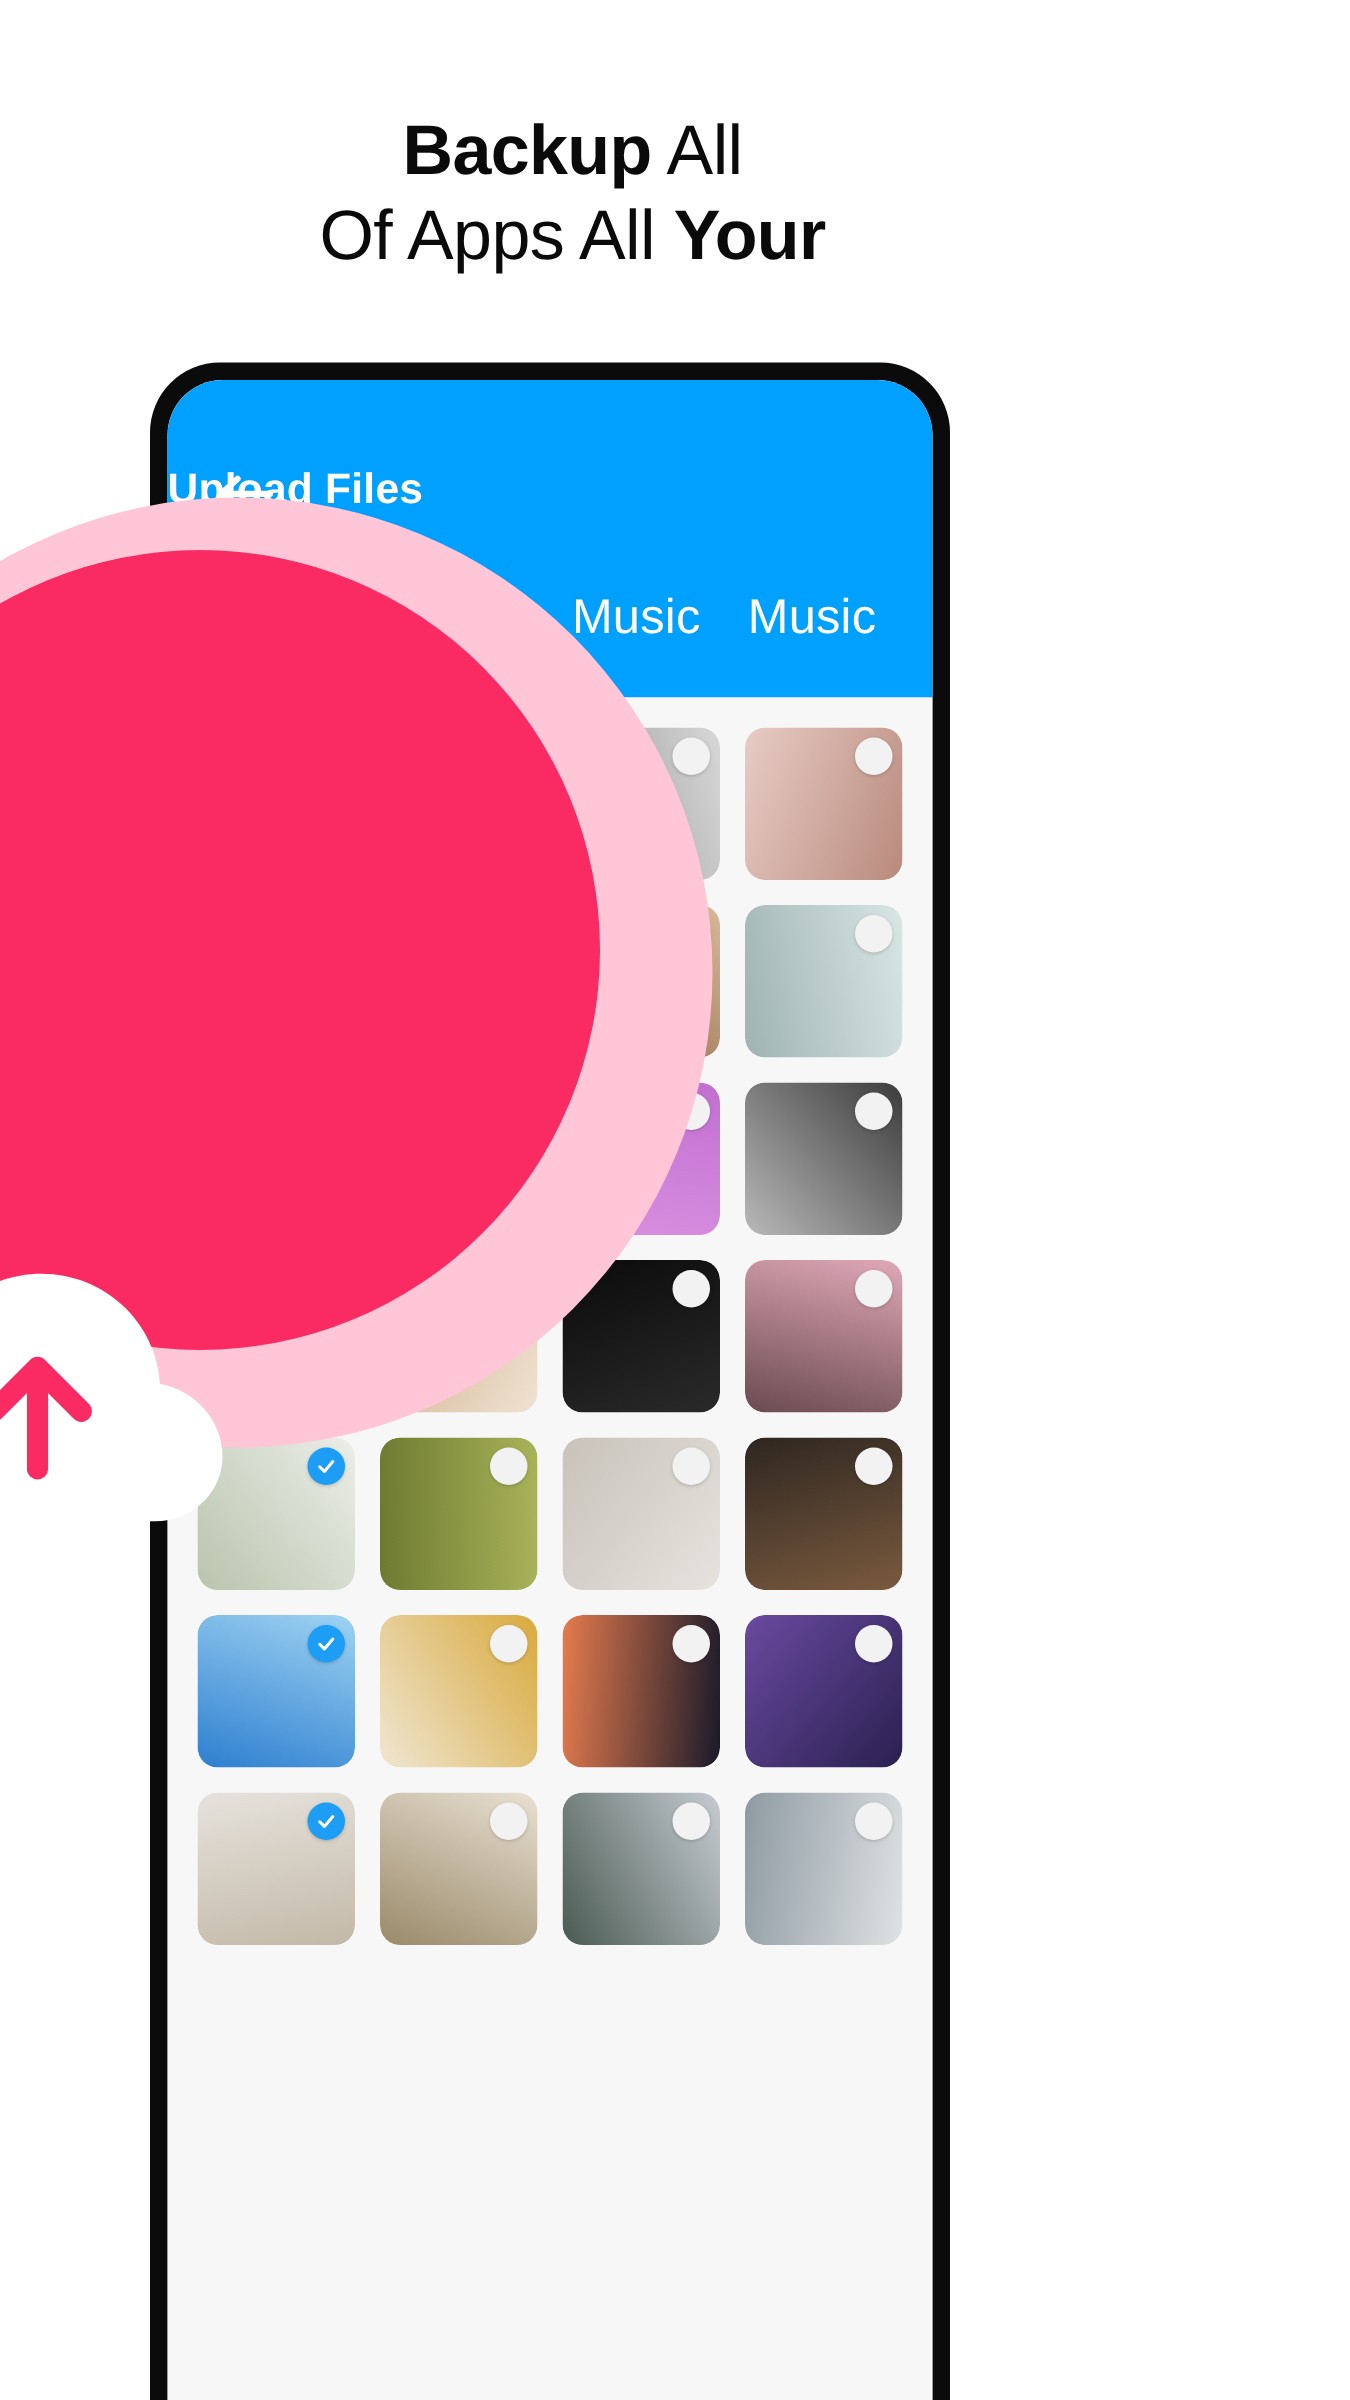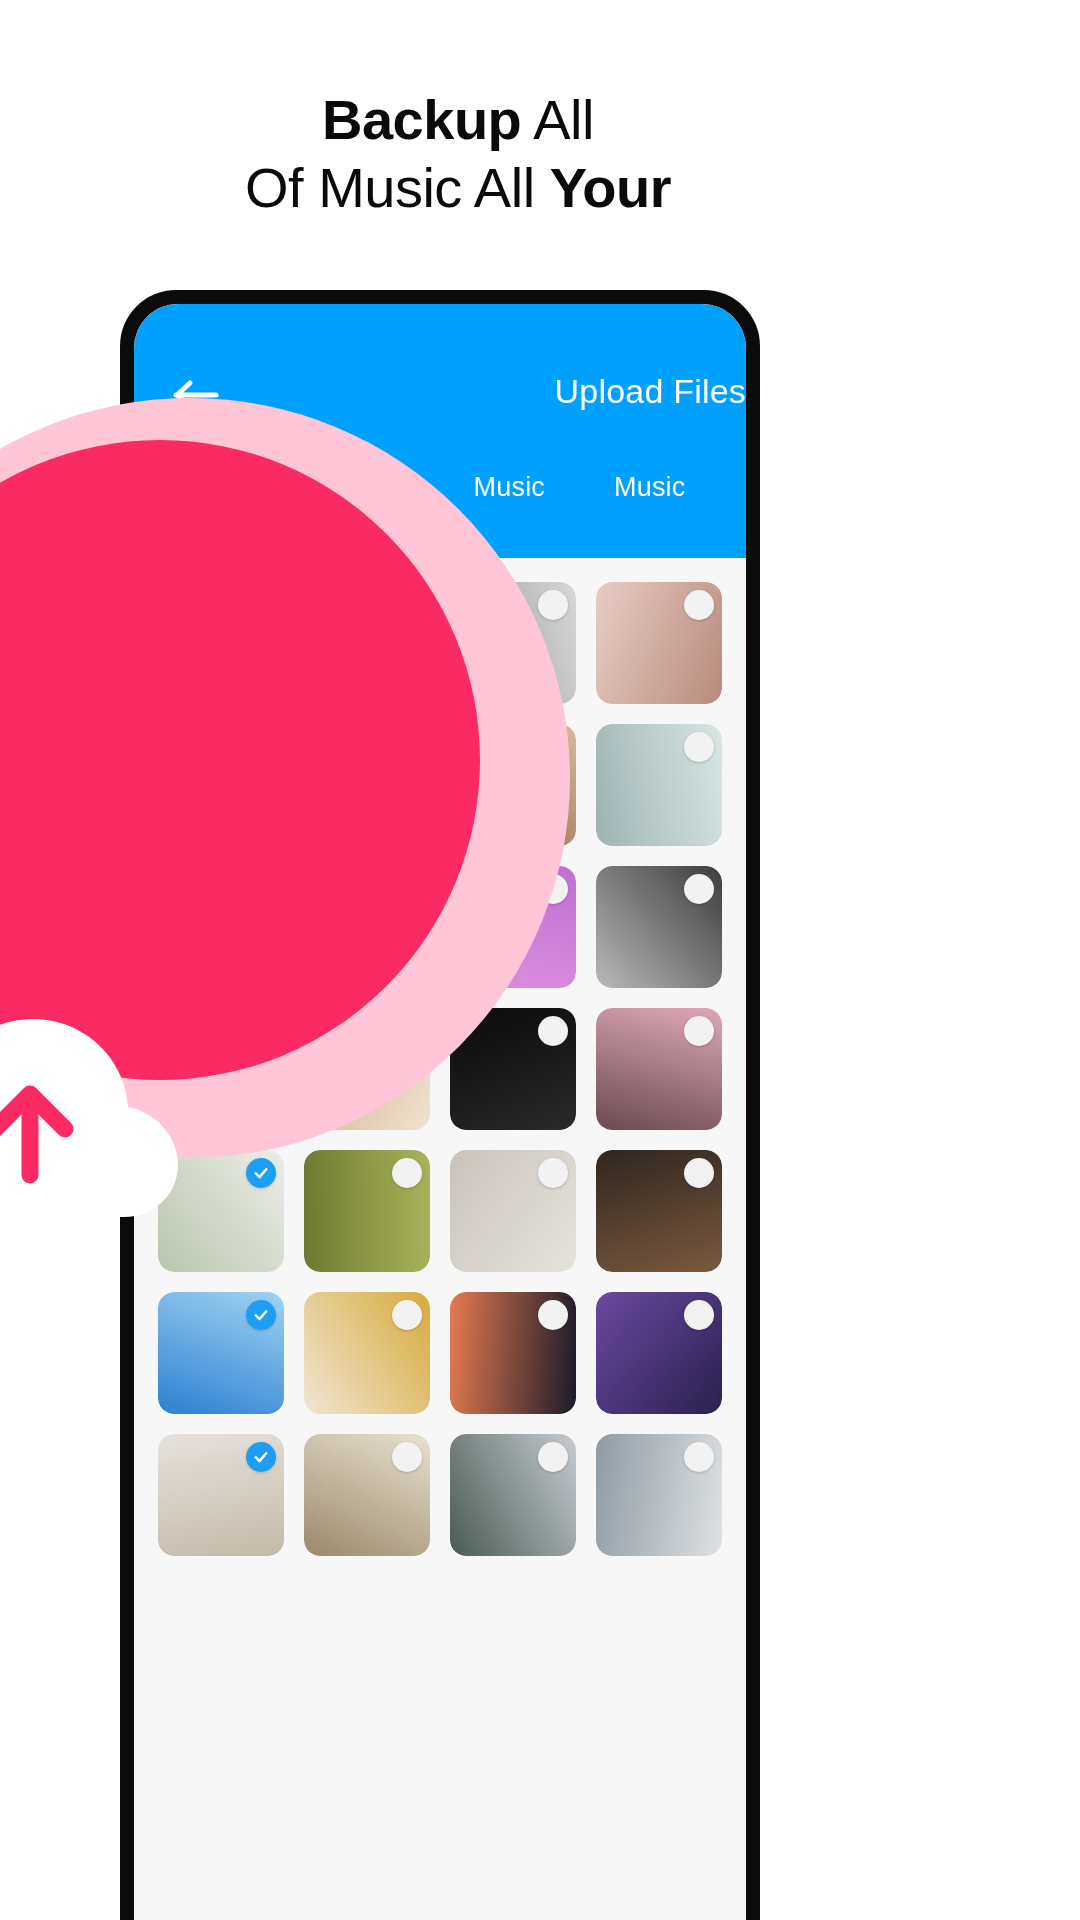--- a/index.html
+++ b/index.html
@@ -62,38 +62,38 @@
   #back-arrow {
     position: absolute;
     left: 38px; top: 74px;
     width: 48px; height: 34px;
     cursor: pointer;
   }
   #appbar-title {
     position: absolute;
     left: 0; top: 68px;
     width: 612px;
-    text-align: right;
+    text-align: left;
     font-size: 34px;
-    font-weight: 400;
+    font-weight: 700;
     color: #ffffff;
     letter-spacing: 0.2px;
   }
   #tabs {
     position: absolute;
     left: 0; top: 164px;
     width: 612px;
     display: flex;
     justify-content: space-around;
     align-items: center;
     padding: 0 26px;
     box-sizing: border-box;
   }
   .tab {
-    font-size: 27px;
+    font-size: 39px;
     font-weight: 500;
     color: #ffffff;
     letter-spacing: 0.2px;
     cursor: pointer;
     padding: 4px 2px;
   }
   .tab.active { color: #ffffff; }
 
   
   #grid {
@@ -155,21 +155,21 @@
     width: 300px; height: 230px;
   }
 </style>
 </head>
 <body>
 
 <div id="stage">
 
   <div id="headline">
     <span class="l1"><span class="strong">Backup</span><span class="light"> All</span></span>
-    <span class="l2"><span class="light">Of Music All </span><span class="strong">Your</span></span>
+    <span class="l2"><span class="light">Of Apps All </span><span class="strong">Your</span></span>
   </div>
 
   <div id="phone">
     <div id="screen">
 
       <div id="appbar">
 
         <div id="back-arrow">
           <svg viewBox="0 0 48 34" width="48" height="34" aria-hidden="true">
             <path d="M4 17 H44" stroke="#ffffff" stroke-width="5" stroke-linecap="round" fill="none"></path>

